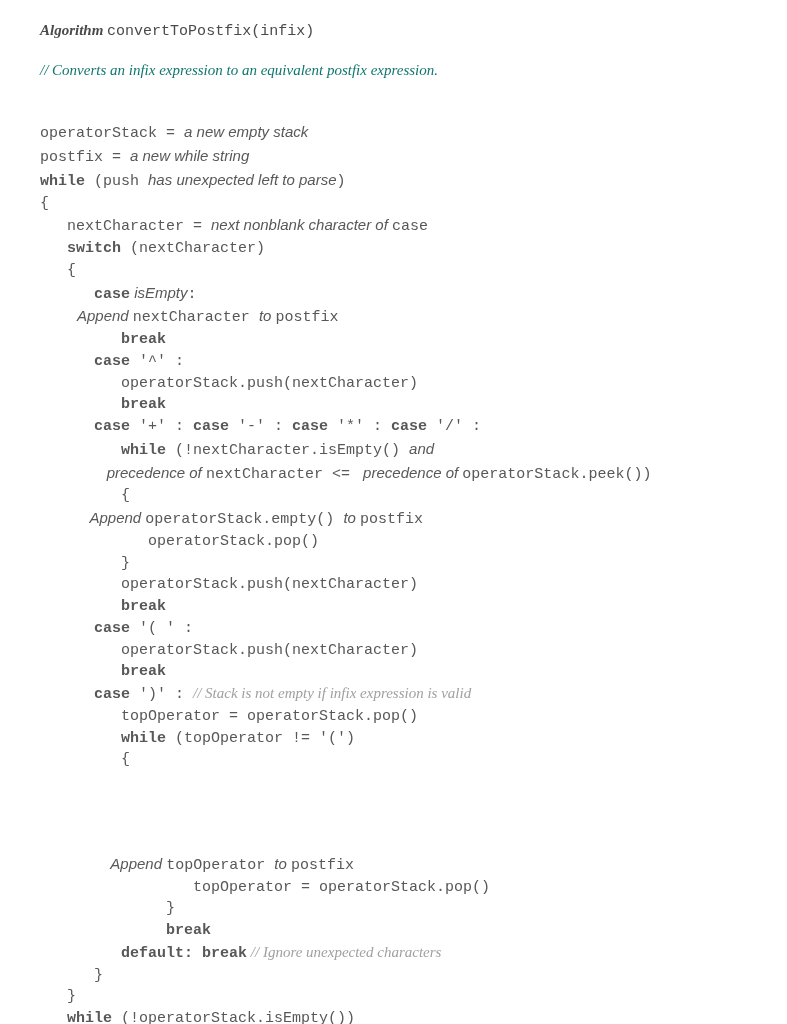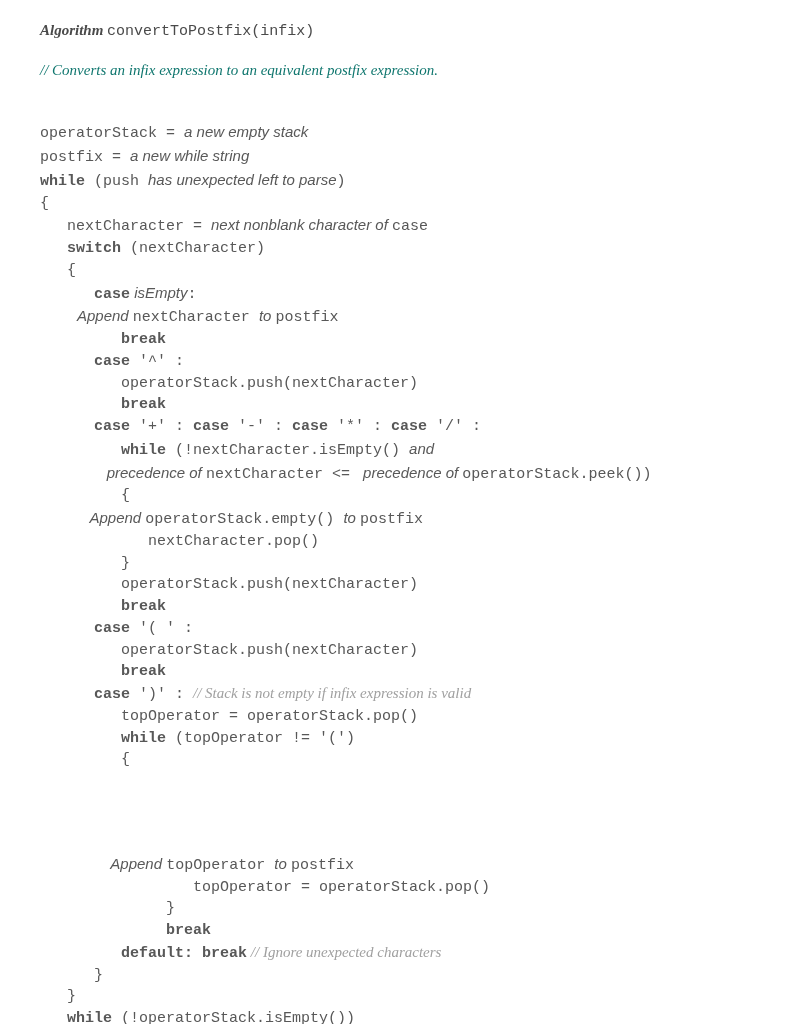--- a/index.html
+++ b/index.html
@@ -75,21 +75,21 @@
 <span><span class="italic">         Append </span><span class="mono">nextCharacter </span><span class="italic">to </span><span class="mono">postfix</span></span>
 <span><span class="mono bold">         break</span></span>
 <span><span class="mono bold">      case</span><span class="mono"> '^' :</span></span>
 <span>         operatorStack.push(nextCharacter)</span>
 <span><span class="mono bold">         break</span></span>
 <span><span class="mono bold">      case</span><span class="mono"> '+' : </span><span class="mono bold">case</span><span class="mono"> '-' : </span><span class="mono bold">case</span><span class="mono"> '*' : </span><span class="mono bold">case</span><span class="mono"> '/' :</span></span>
 <span><span class="mono bold">         while</span><span class="mono"> (!nextCharacter.isEmpty() </span><span class="italic">and</span></span>
 <span><span class="italic">                precedence of </span><span class="mono">nextCharacter &lt;= </span><span class="italic"> precedence of </span><span class="mono">operatorStack.peek())</span></span>
 <span>         {</span>
 <span><span class="italic">            Append </span><span class="mono">operatorStack.empty() </span><span class="italic">to </span><span class="mono">postfix</span></span>
-<span>            nextCharacter.pop()</span>
+<span>            operatorStack.pop()</span>
 <span>         }</span>
 <span>         operatorStack.push(nextCharacter)</span>
 <span><span class="mono bold">         break</span></span>
 <span><span class="mono bold">      case</span><span class="mono"> '( ' :</span></span>
 <span>         operatorStack.push(nextCharacter)</span>
 <span><span class="mono bold">         break</span></span>
 <span><span class="mono bold">      case</span><span class="mono"> ')' : </span><span class="inline-comment">// Stack is not empty if infix expression is valid</span></span>
 <span>         topOperator = operatorStack.pop()</span>
 <span><span class="mono bold">         while</span><span class="mono"> (topOperator != '(')</span></span>
 <span>         {</span>

